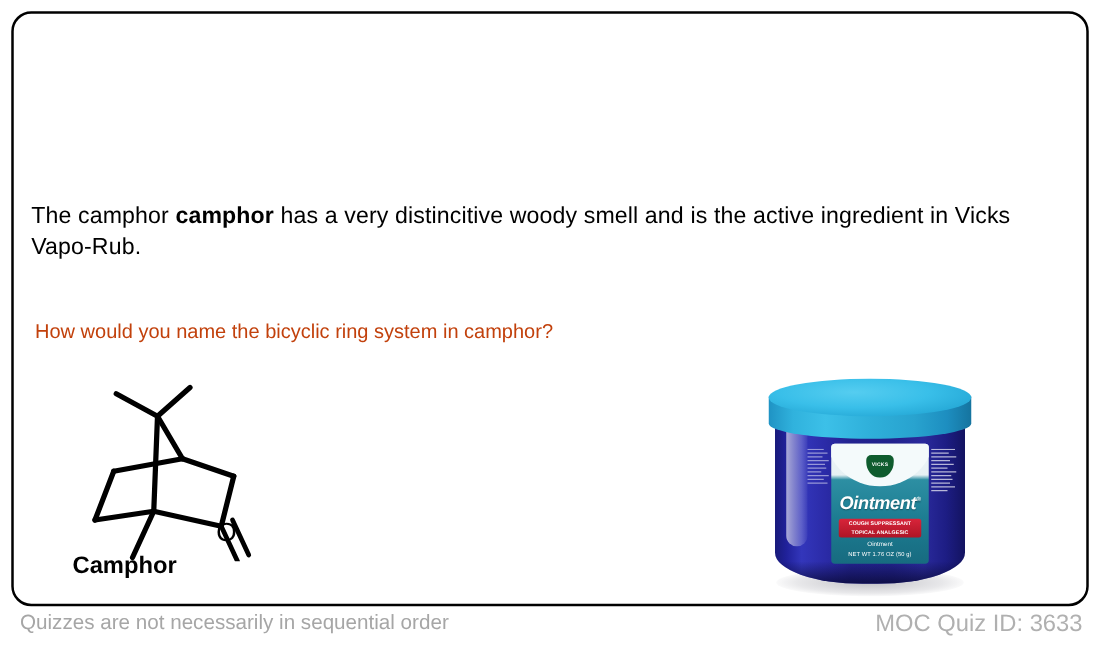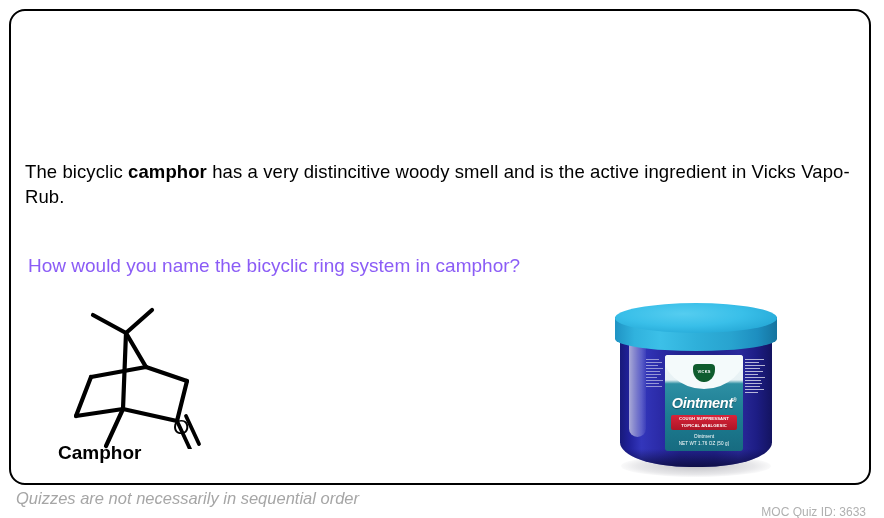--- a/index.html
+++ b/index.html
@@ -48,23 +48,23 @@
     color: #000000;
     letter-spacing: 0.1px;
   }
   .prompt-line b { font-weight: bold; }
 
   #question-line {
     position: absolute;
     left: 17px;
     top: 242px;
     width: 700px;
-    font-size: 19px;
+    font-size: 16px;
     line-height: 25px;
-    color: #8b5cf6;
+    color: #c2410c;
   }
 
   
   #molecule-figure {
     position: absolute;
     left: 40px;
     top: 288px;
     width: 230px;
     height: 185px;
   }
@@ -274,41 +274,39 @@
   }
   #jar-side-left .side-rule  { background: rgba(255,255,255,0.5); }
   #jar-side-right .side-rule { background: rgba(255,255,255,0.68); }
 
   
   #footer-note {
     position: absolute;
     left: 16px;
     top: 489px;
     font-size: 16.5px;
-    font-style: italic;
     color: #a6a6a6;
   }
   #footer-quiz-id {
     position: absolute;
     right: 18px;
     top: 489px;
-    font-size: 12px;
+    font-size: 19px;
     color: #b0b0b0;
-    margin-top: 16px;
   }
 </style>
 </head>
 <body>
 
 <div id="screen">
 
   <div id="quiz-card">
 
     <div id="prompt-block">
-      <div class="prompt-line"><span>The bicyclic </span><b>camphor</b><span> has a very distincitive woody smell and is the active ingredient in Vicks Vapo-Rub.</span></div>
+      <div class="prompt-line"><span>The camphor </span><b>camphor</b><span> has a very distincitive woody smell and is the active ingredient in Vicks Vapo-Rub.</span></div>
     </div>
 
     <div id="question-line">How would you name the bicyclic ring system in camphor?</div>
 
     <div id="molecule-figure">
       <svg id="molecule-svg" width="230" height="150" viewBox="0 0 230 150">
         <g fill="none" stroke="#000000" stroke-width="4.2" stroke-linecap="round" stroke-linejoin="round">
 
           <line x1="75" y1="34" x2="42" y2="16"></line>
           <line x1="75" y1="34" x2="101" y2="11"></line>

